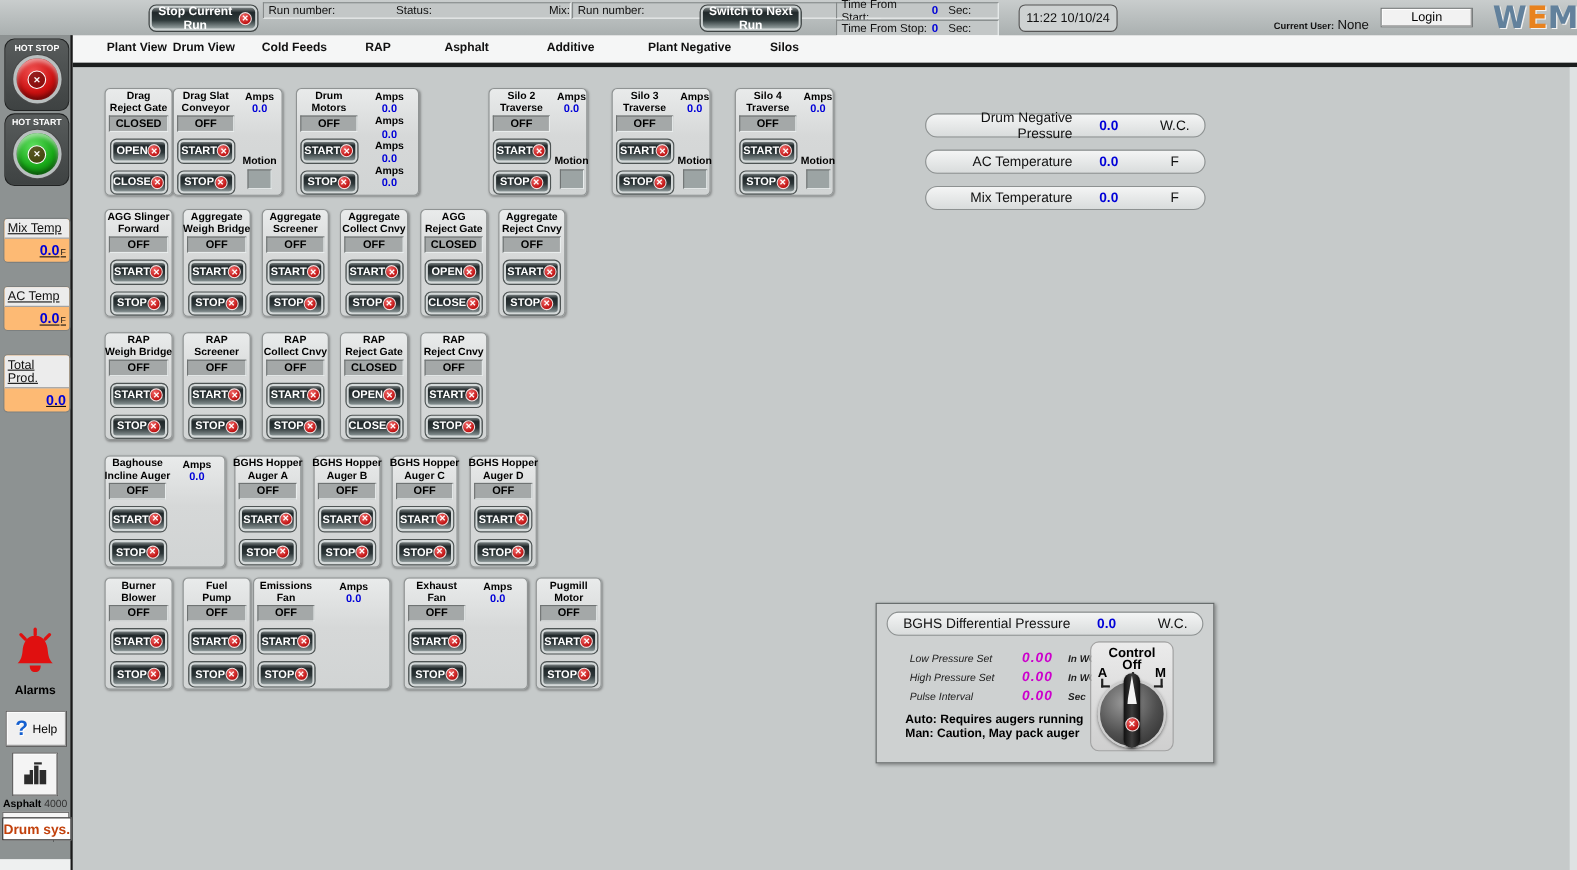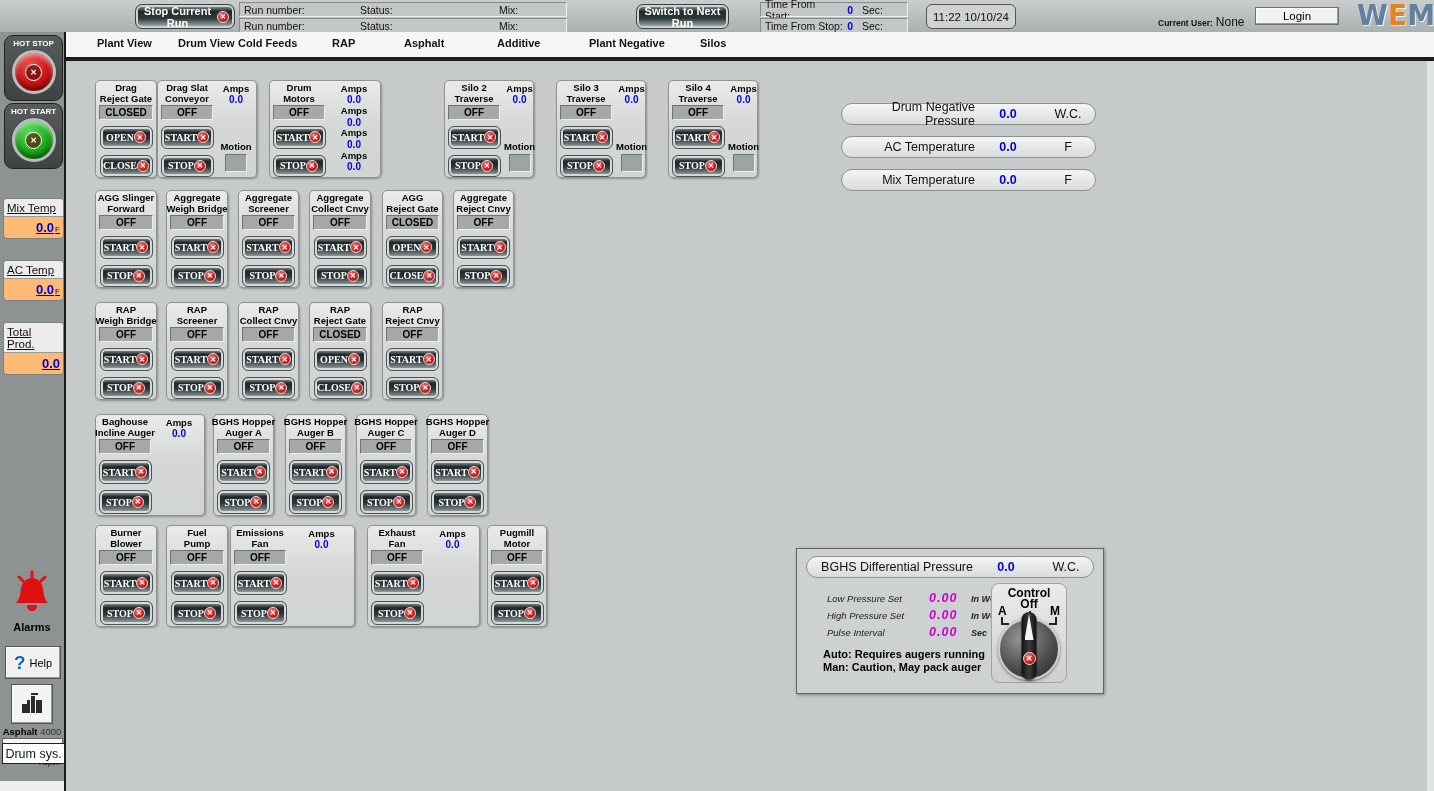--- a/index.html
+++ b/index.html
@@ -10,21 +10,21 @@
           background:linear-gradient(180deg,#c9cdcd,#aab0b0);border-bottom:2px solid #7e8282;}
   .dark-btn{position:absolute;height:25px;border-radius:7px;border:1px solid #3e4444;
             background:linear-gradient(180deg,#a6acac 0%,#21292b 28%,#2d3839 58%,#8d9898 88%,#c7cdcd 100%);
             color:#fff;font-weight:bold;font-size:11px;box-shadow:inset 0 0 0 2px #ccd2d2;
             display:flex;align-items:center;justify-content:center;gap:3px;padding:0 5px;cursor:pointer;
             font-family:"Liberation Sans",sans-serif;}
   .stop-btn{left:135px;top:4px;width:100px;}
   .switch-btn{left:636px;top:4px;width:93px;}
   .strip{height:13px;background:#c3c7c7;border:1px solid;border-color:#868a8a #eef1f1 #eef1f1 #868a8a;
          display:flex;align-items:center;font-size:10.5px;color:#111;}
-  .run-strips{position:absolute;left:239px;top:2px;width:328px;display:flex;flex-direction:column;gap:1px;}
+  .run-strips{position:absolute;left:239px;top:2px;width:392px;display:flex;flex-direction:row;gap:1px;}
   .s-run{flex:0 0 116px;padding-left:4px;}
   .s-status{flex:0 0 139px;}
   .s-mix{flex:1;}
   .time-strips{position:absolute;left:760px;top:2px;width:148px;display:flex;flex-direction:column;gap:1px;}
   .t-label{flex:0 0 78px;padding-left:4px;}
   .t-value{flex:0 0 10px;color:#0000d8;font-weight:bold;text-align:right;}
   .t-unit{margin-left:9px;}
   .clock{position:absolute;left:926px;top:4px;width:88px;height:23px;border:1px solid #555;border-radius:6px;
          background:#ced2d2;display:flex;align-items:center;justify-content:center;font-size:11.5px;color:#111;}
   .cur-user{position:absolute;left:1158px;top:15px;display:flex;align-items:baseline;gap:3px;}
@@ -72,38 +72,38 @@
   .asphalt-btn{width:42px;height:40px;background:#f4f4f4;border:1px solid #555;cursor:pointer;
                box-shadow:inset -1px -1px 0 #999,inset 1px 1px 0 #fff;padding:2px;}
   .asphalt-label{font-size:9.5px;margin-top:2px;color:#000;}
   .asphalt-label .a1{font-weight:bold;} .asphalt-label .a2{color:#333;}
   .print-btn{position:absolute;top:706px;left:2px;width:61px;height:20px;background:#f6f6f6;border:1px solid #666;
              text-align:left;position:absolute;cursor:pointer;padding:12px 2px;font-family:"Liberation Sans",sans-serif;}
   .p1{font-size:8.5px;font-weight:bold;float:left;}
   .p2{font-size:7px;float:right;text-align:right;line-height:1.15;}
   .p2 span{display:block;}
   .drumsys{position:absolute;top:711px;left:2px;width:61px;height:19px;background:#fff;border:1px solid #222;
-           font-weight:normal;font-size:12.5px;display:flex;align-items:center;justify-content:center;color:#0f172a;}
+           font-weight:bold;font-size:12.5px;display:flex;align-items:center;justify-content:center;color:#c2410c;}
   .sb-bottom{position:absolute;bottom:0;left:0;width:64px;height:10px;background:#eef0f0;}
   
   .content{position:absolute;left:66px;top:61px;right:0;bottom:0;}
   .prow{position:absolute;display:flex;align-items:stretch;}
   .panel{background:linear-gradient(180deg,#e9ebeb,#d6d8d8 45%,#d1d4d4);border:1px solid #8f9393;border-radius:5px;
          box-shadow:1px 1px 2px rgba(0,0,0,.3);display:flex;box-sizing:border-box;}
   .pcol{display:flex;flex-direction:column;align-items:center;padding:2px 1px 0;width:100%;box-sizing:border-box;}
   .panel.has-side .pcol{flex:0 0 58px;width:58px;}
   .ptitle{font-size:9.5px;font-weight:bold;line-height:1.12;text-align:center;white-space:pre;height:21px;
           display:flex;align-items:center;justify-content:center;color:#000;}
   .pstatus{align-self:stretch;margin:1px 2px 0;height:13px;background:#a4a8a8;border:1px solid;
            border-color:#6f7373 #e9eded #e9eded #6f7373;font-size:10px;font-weight:bold;text-align:center;
            line-height:13px;color:#000;}
   .pbtn{width:53px;height:24px;margin-top:6px;border-radius:6px;border:1px solid #4e5454;cursor:pointer;
         background:linear-gradient(180deg,#aab1b1 0%,#20282a 26%,#2c3537 55%,#7d8889 86%,#c7cdcd 100%);
         box-shadow:inset 0 0 0 2px #d4d9d9;color:#fff;font-weight:bold;font-size:10px;
-        display:flex;align-items:center;justify-content:center;gap:0;padding:0;font-family:Liberation Serif, serif;}
+        display:flex;align-items:center;justify-content:center;gap:0;padding:0;font-family:Liberation Sans, sans-serif;}
   .xbadge{width:12px;height:12px;border-radius:50%;background:radial-gradient(circle at 35% 30%,#f36a6a,#c01212 70%);
           border:1px solid #f3dede;color:#fff;font-size:7.5px;font-weight:bold;display:inline-flex;
           align-items:center;justify-content:center;line-height:1;box-sizing:border-box;flex:none;}
   .pside{flex:1;display:flex;flex-direction:column;padding:3px 1px 5px;}
   .amp{text-align:center;}
   .amp-label{font-size:9.5px;font-weight:bold;color:#000;line-height:1.1;}
   .amp-value{font-size:10px;font-weight:bold;color:#0000d8;line-height:1.1;}
   .motion{text-align:center;}
   .motion-label{font-size:9.5px;font-weight:bold;white-space:nowrap;color:#000;}
   .motion-box{width:20px;height:16px;margin:2px auto 0;background:#9ca4a4;border:1px solid;
@@ -188,21 +188,21 @@
     <button class="login-btn">Login</button>
     <div class="logo" id="logo">
         <span style="color: rgb(98, 129, 156);">W</span>
         <span style="color: rgb(232, 130, 30);">E</span>
         <span style="color: rgb(98, 129, 156);">M</span>
       </div>
   </header>
 
   <nav class="menubar" id="menubar">
       <div class="menu-item" style="left: 19px; padding-left: 12px;">Plant View</div>
-      <div class="menu-item" style="left: 112px;">Drum View</div>
+      <div class="menu-item" style="left: 91px;">Drum View</div>
       <div class="menu-item" style="left: 172px;">Cold Feeds</div>
       <div class="menu-item" style="left: 266px;">RAP</div>
       <div class="menu-item" style="left: 338px;">Asphalt</div>
       <div class="menu-item" style="left: 431px;">Additive</div>
       <div class="menu-item" style="left: 523px;">Plant Negative</div>
       <div class="menu-item" style="left: 634px;">Silos</div>
     </nav>
   <div class="menurule"></div>
   <div class="right-strip"></div>
 

